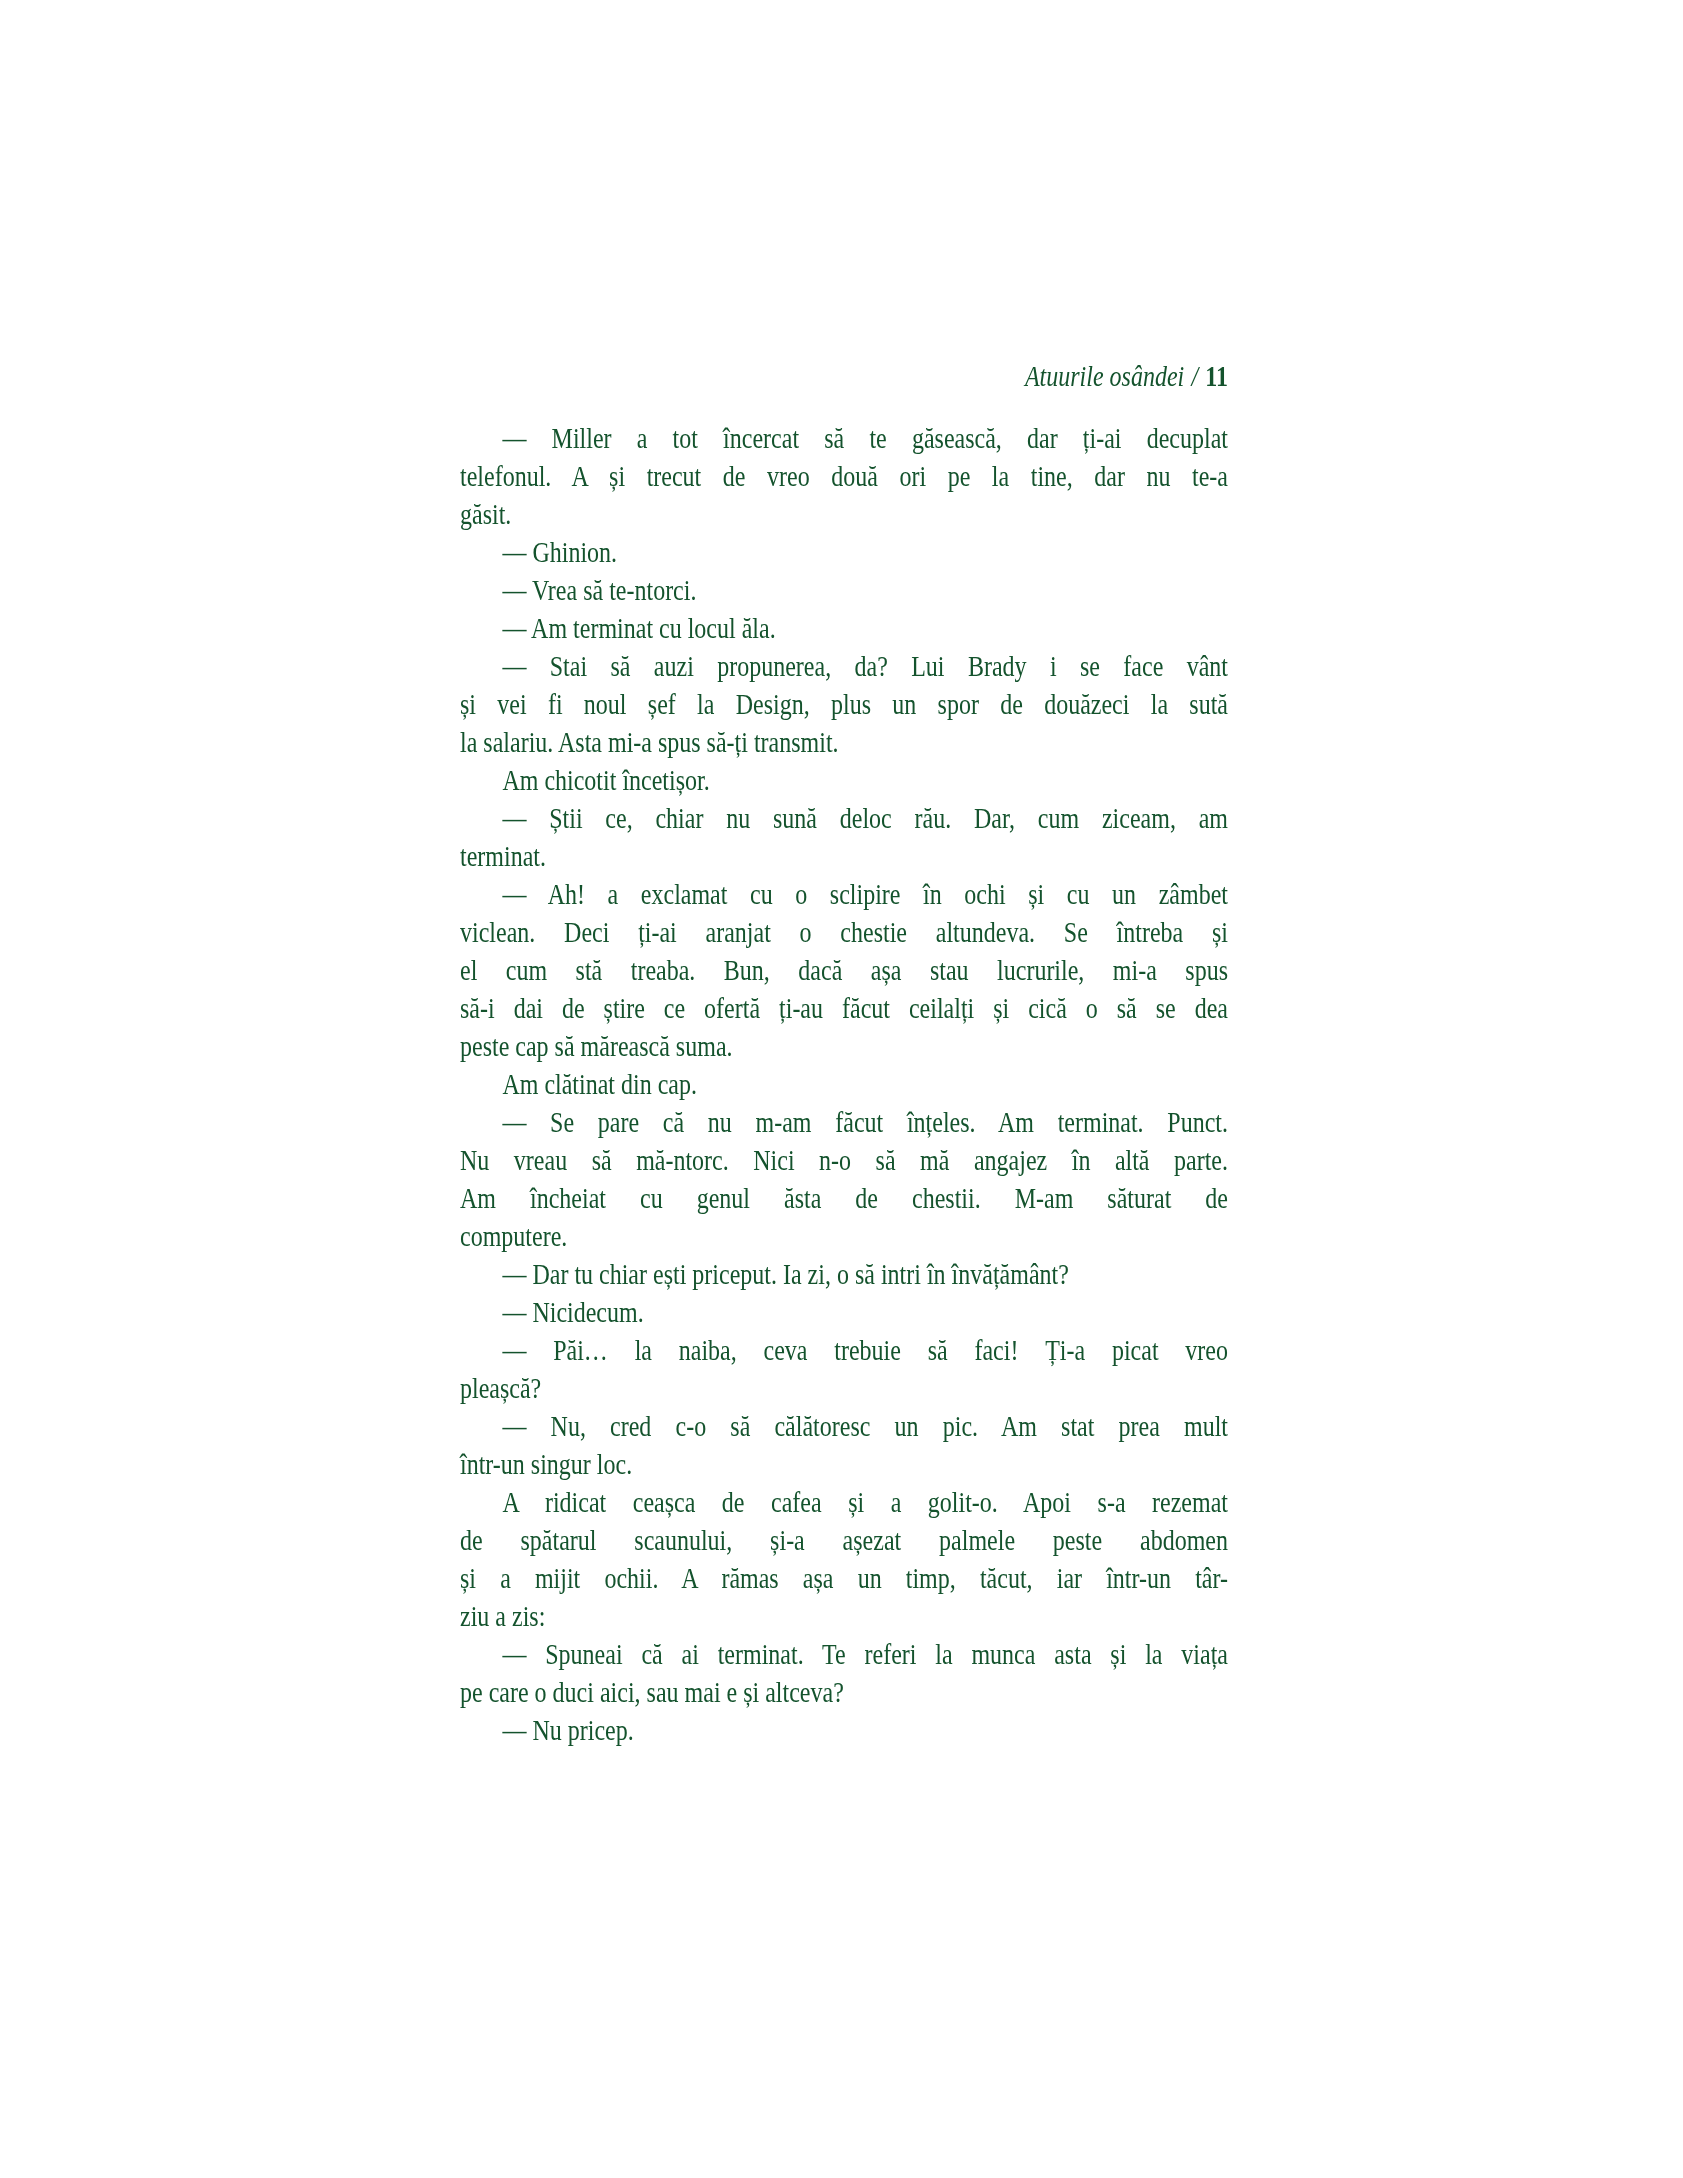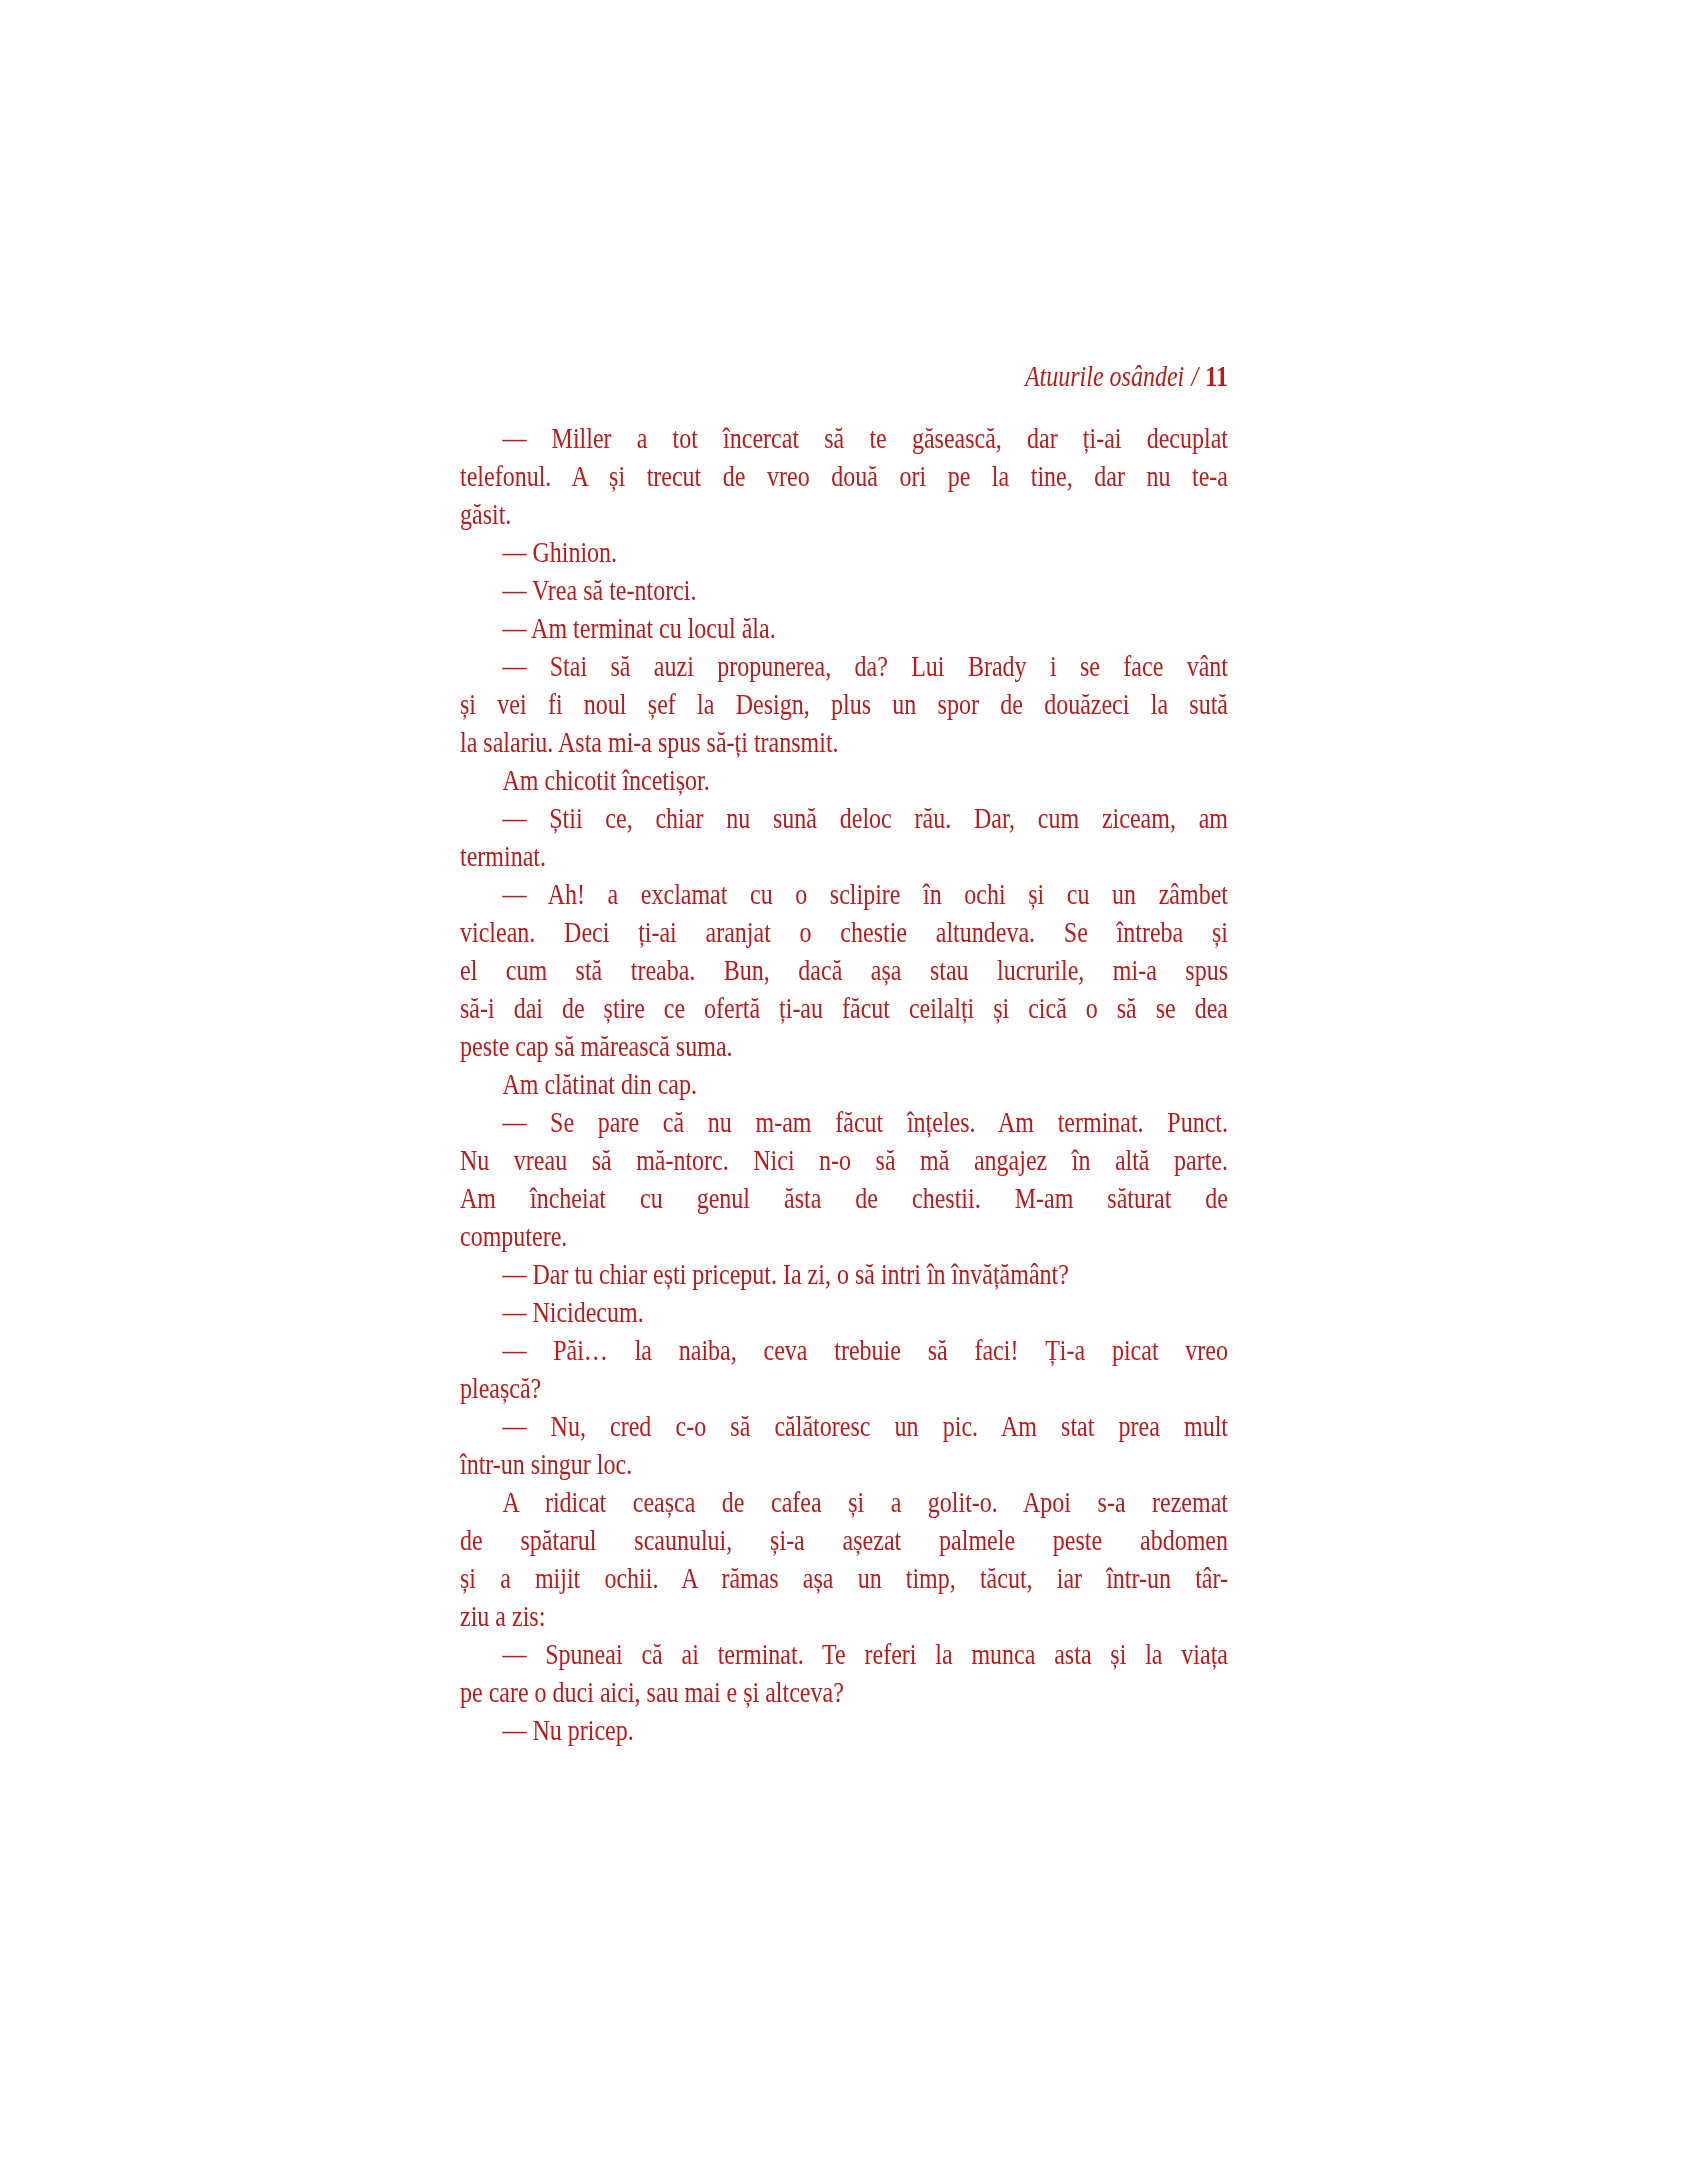--- a/index.html
+++ b/index.html
@@ -7,21 +7,21 @@
     padding: 0;
     background: #ffffff;
   }
   .page {
     position: relative;
     width: 1683px;
     height: 2178px;
     background: #ffffff;
     overflow: hidden;
     font-family: "Liberation Serif", "DejaVu Serif", serif;
-    color: #b91c1c;
+    color: #14532d;
   }
   
   .content {
     position: absolute;
     left: 460px;
     top: 356px;
     width: 960px;
     transform: scaleX(0.8);
     transform-origin: left top;
   }

